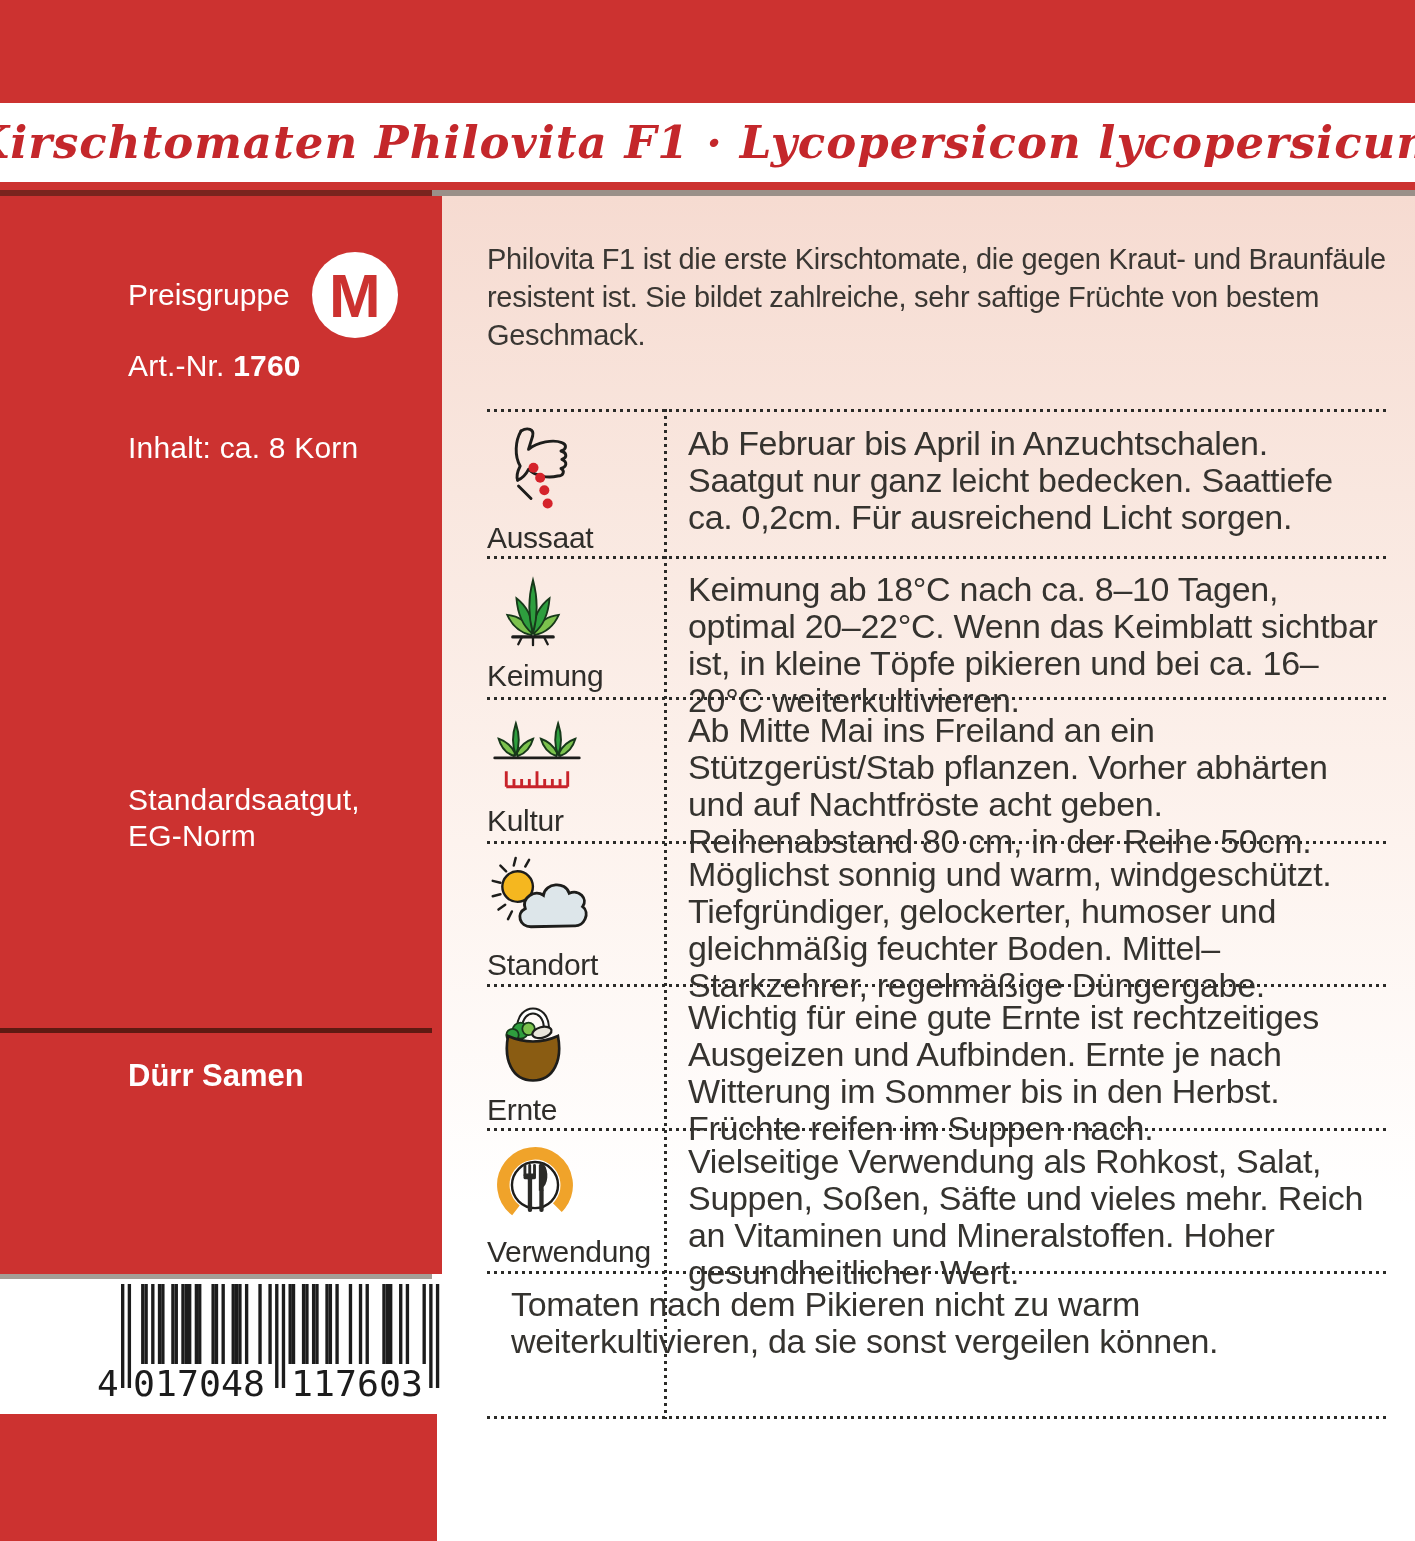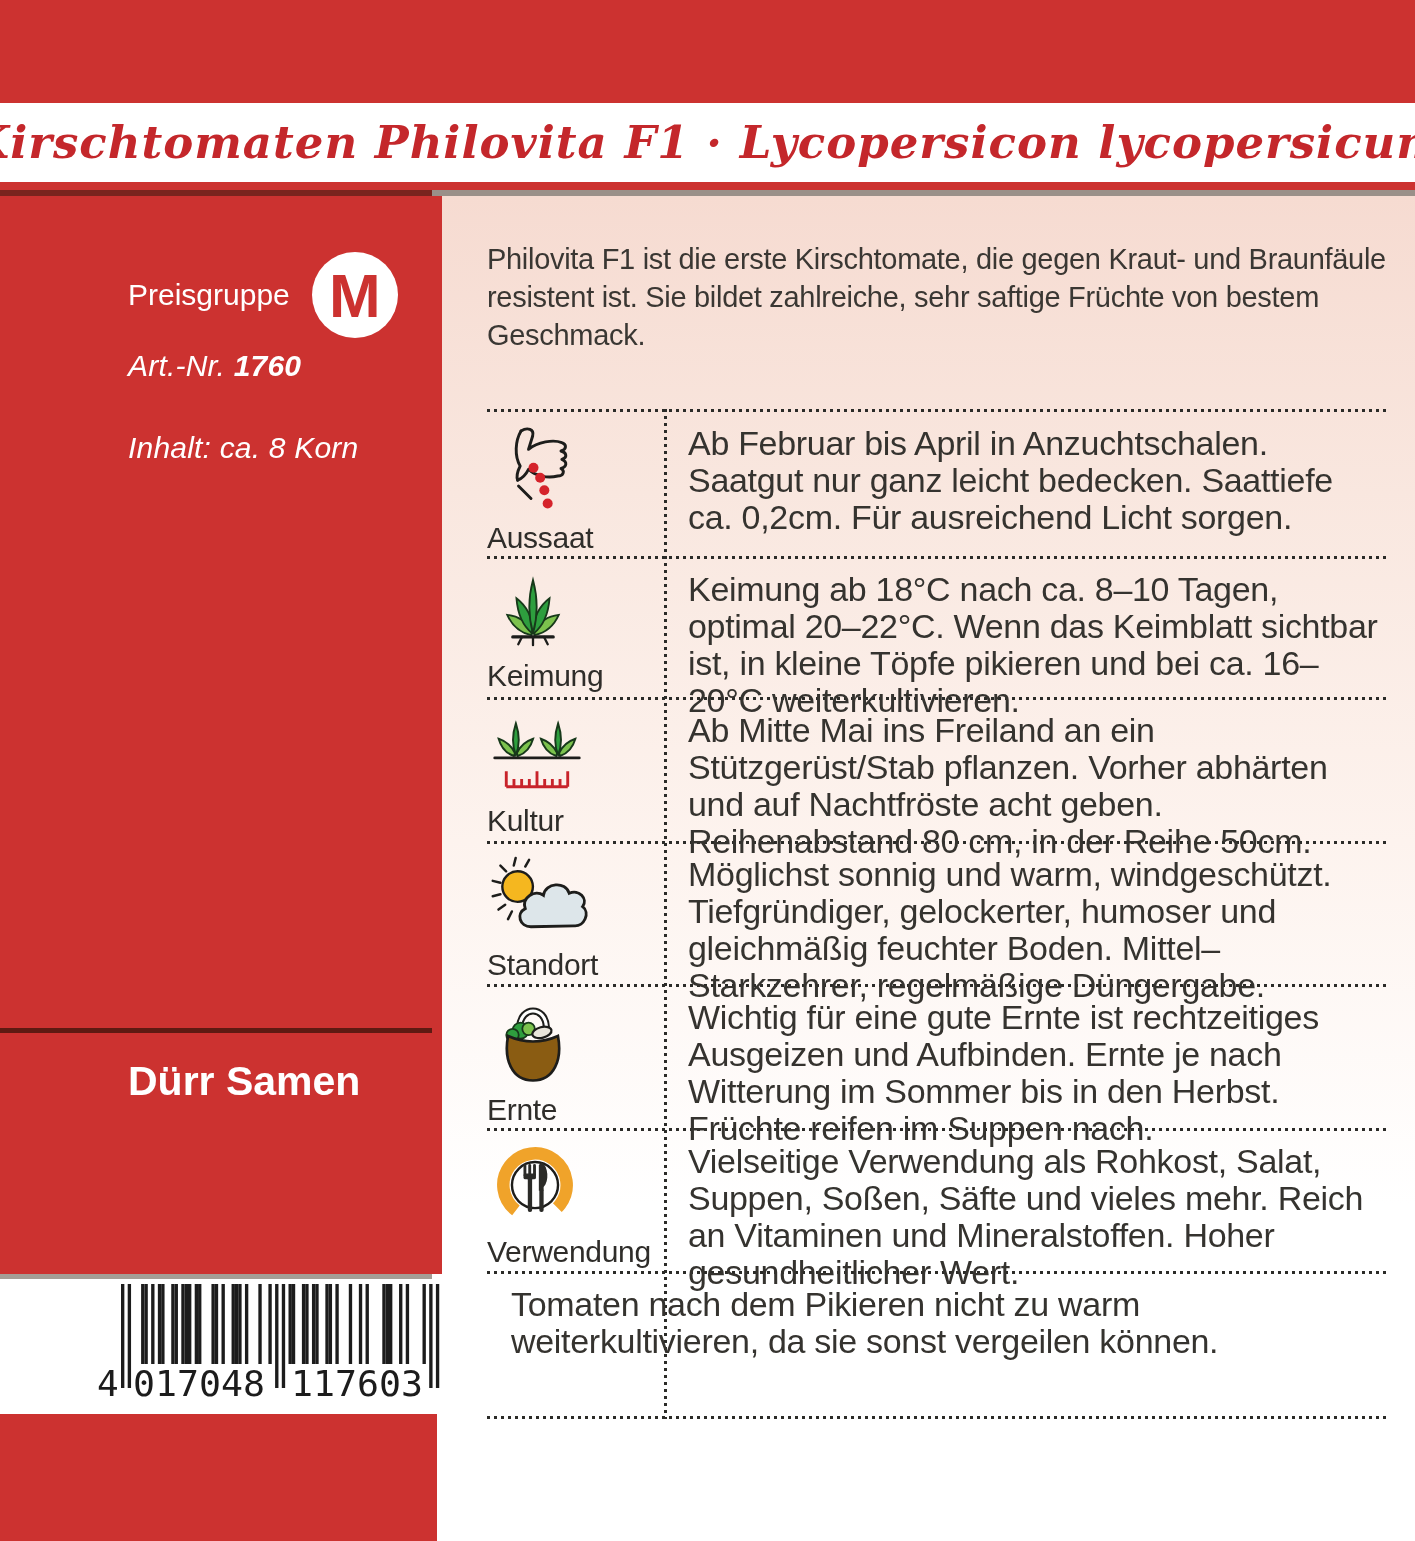--- a/index.html
+++ b/index.html
@@ -14,29 +14,29 @@
   .titlestrip{position:absolute;left:0;top:103px;width:1415px;height:79px;background:#fff;
         display:flex;align-items:center;justify-content:center;}
   .title{font-family:"DejaVu Serif",serif;font-style:italic;font-weight:bold;
         font-size:45px;color:#c4272b;letter-spacing:1px;white-space:nowrap;}
   .redline{position:absolute;left:0;top:182px;width:1415px;height:8px;background:var(--red);}
   .shadow-l{position:absolute;left:0;top:190px;width:432px;height:6px;background:var(--shadow-l);}
   .shadow-r{position:absolute;left:432px;top:190px;width:983px;height:6px;background:var(--shadow-r);}
 
   
   .sidebar{position:absolute;left:0;top:196px;width:504px;height:1078px;background:var(--red);color:#fff;}
-  .sidebar .txt{position:absolute;left:128px;font-size:30px;line-height:36px;letter-spacing:.2px;font-style:italic;}
+  .sidebar .txt{position:absolute;left:128px;font-size:30px;line-height:36px;letter-spacing:.2px;}
   .pg-row{position:absolute;left:128px;top:56px;display:flex;align-items:center;gap:22px;}
   .pg-label{font-size:30px;}
   .pg-circle{width:86px;height:86px;border-radius:50%;background:#fff;display:flex;
         align-items:center;justify-content:center;}
   .pg-m{color:var(--red);font-size:62px;font-weight:bold;font-family:"Liberation Sans",sans-serif;}
   .b{font-weight:bold;}
   .side-div{position:absolute;left:0;top:832px;width:432px;height:5px;background:var(--dark-red-div);}
-  .company{position:absolute;left:128px;top:862px;font-size:41px;font-weight:bold;}
+  .company{position:absolute;left:128px;top:862px;font-size:31px;font-weight:bold;}
   .address{position:absolute;left:128px;top:920px;font-size:30px;line-height:43px;}
   .sidebar-shadow-b{position:absolute;left:0;top:1274px;width:432px;height:5px;background:#a59d95;}
   .bottom-red{position:absolute;left:0;top:1414px;width:437px;height:127px;background:var(--red);}
   .barcode-wrap{position:absolute;left:95px;top:1282px;width:352px;height:122px;background:#fff;}
 
   
   .content{position:absolute;left:442px;top:196px;width:973px;height:1345px;
      background:linear-gradient(180deg,#f6dbd1 0%,#f9e7df 22%,#fdf3ee 48%,#ffffff 75%,#ffffff 100%);}
   .intro{position:absolute;left:45px;top:44px;width:940px;font-size:29px;line-height:38px;
      color:#3a3733;letter-spacing:-0.3px;}
@@ -85,20 +85,24 @@
       <span class="pg-label">Preisgruppe</span>
       <span class="pg-circle">
         <span class="pg-m">M</span>
       </span>
     </div>
     <div class="txt" style="top:152px;">
       <span>Art.-Nr.</span>
       <span class="b">1760</span>
     </div>
     <div class="txt" style="top:234px;">Inhalt: ca. 8 Korn</div>
+    <div class="txt" style="top:586px;">
+      <div>Standardsaatgut,</div>
+      <div>EG-Norm</div>
+    </div>
     <div class="side-div"></div>
     <div class="company">Dürr Samen</div>
   </div>
   <div class="sidebar-shadow-b"></div>
 
   <div class="barcode-wrap">
     <svg id="barcode-svg" width="352" height="122" viewBox="0 0 352 122">
         <rect x="26.00" y="2" width="3.35" height="104" fill="#1c1c1c"></rect>
         <rect x="32.70" y="2" width="3.35" height="104" fill="#1c1c1c"></rect>
         <rect x="46.10" y="2" width="3.35" height="80" fill="#1c1c1c"></rect>

